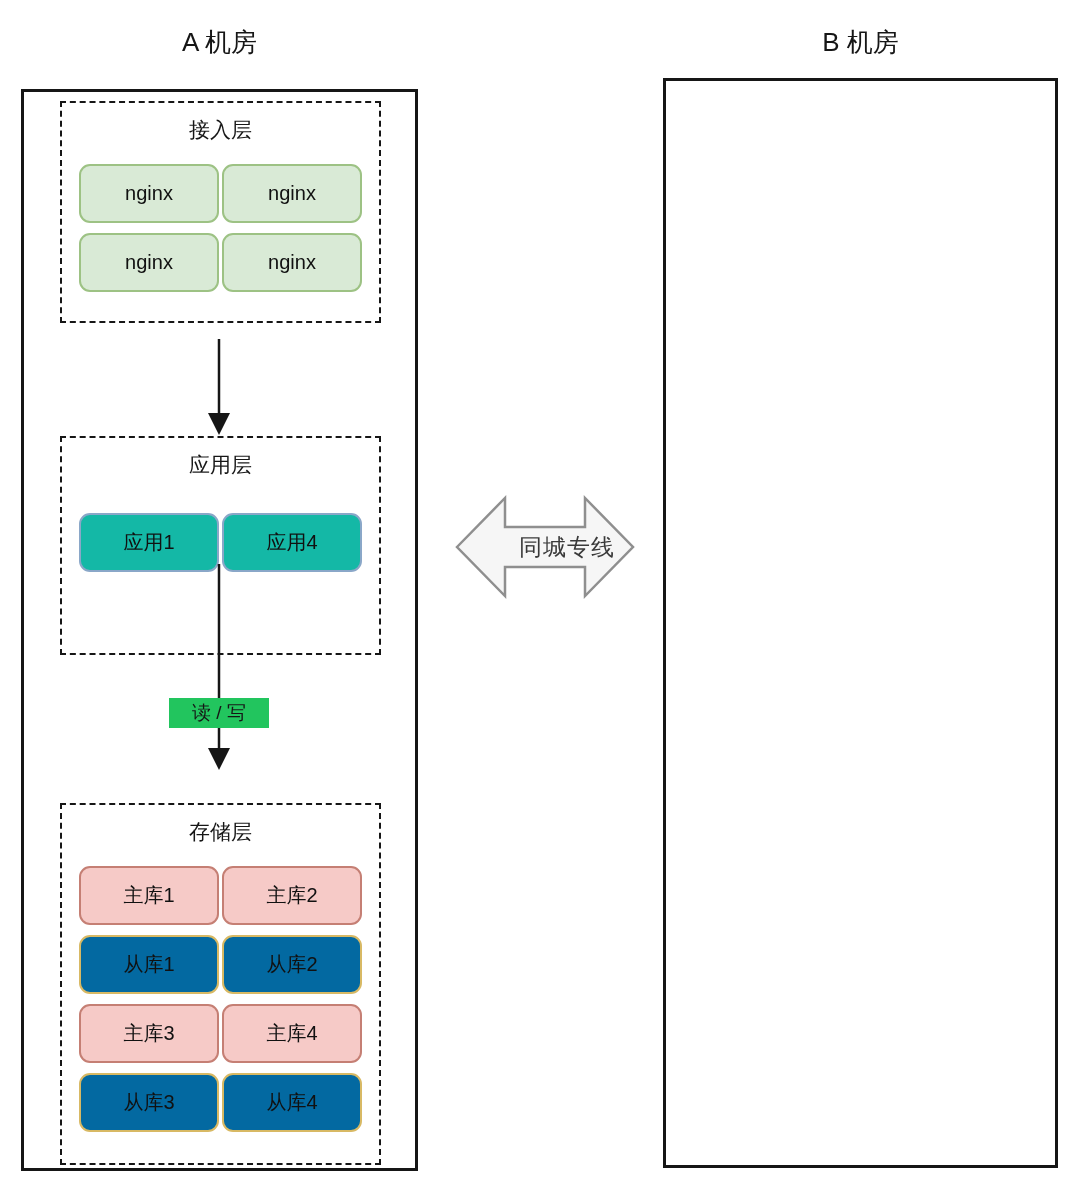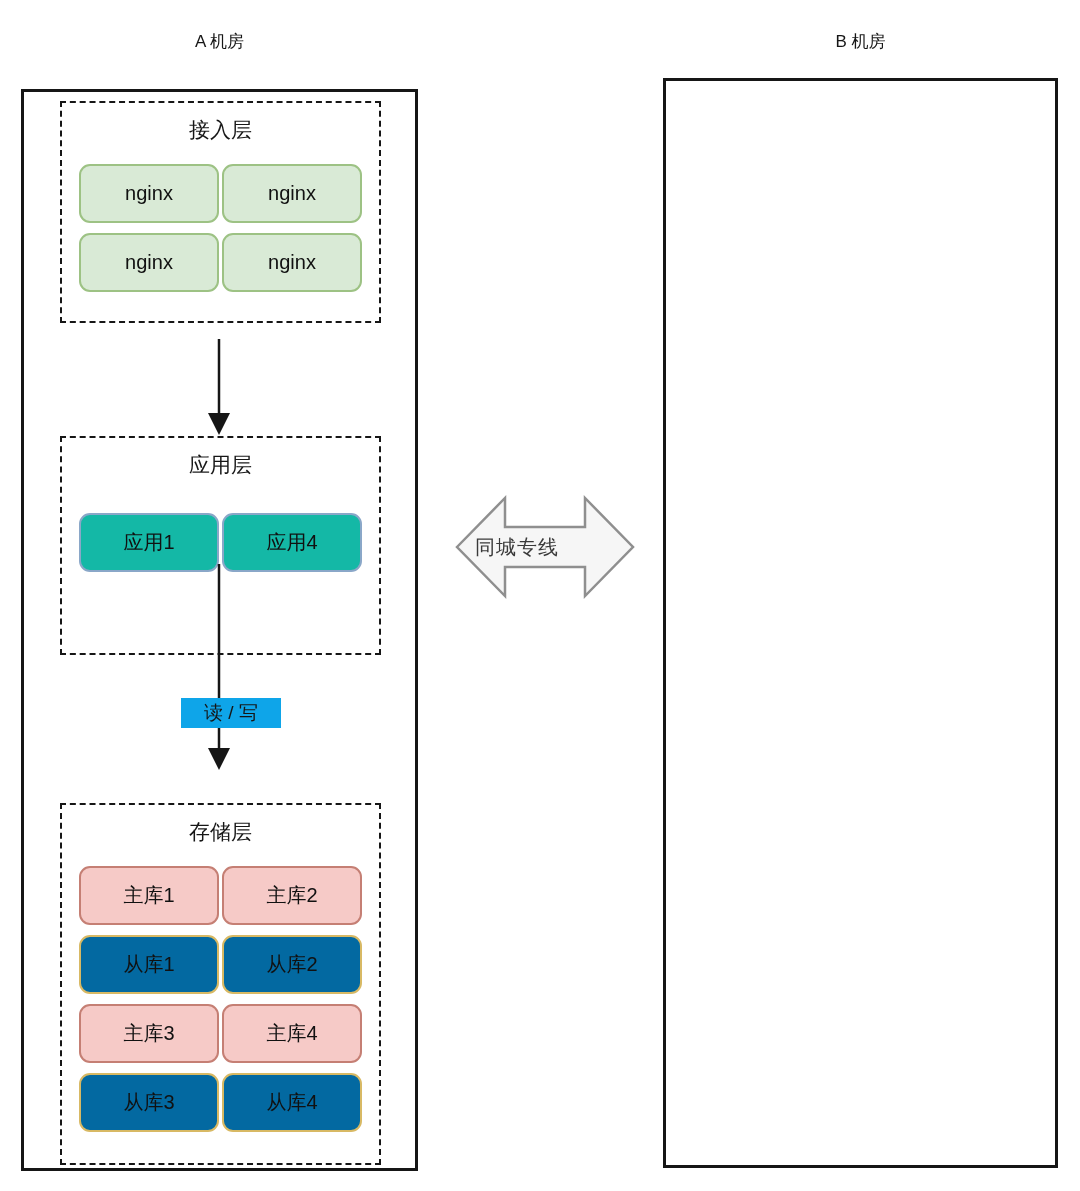--- a/index.html
+++ b/index.html
@@ -2,21 +2,21 @@
 <html><head>
 <meta charset="utf-8">
 <style>
   html,body{margin:0;padding:0;background:#ffffff;}
   .canvas{
     position:relative;width:1080px;height:1191px;background:#ffffff;overflow:hidden;
     font-family:"Liberation Sans","DejaVu Sans",sans-serif;color:#1c1c1c;
   }
   .dc-title{
     position:absolute;top:28px;height:28px;line-height:28px;
-    text-align:center;font-size:17px;font-weight:500;color:#161616;
+    text-align:center;font-size:26px;font-weight:500;color:#161616;
   }
   .dc-title.a{left:21px;width:397px;}
   .dc-title.b{left:663px;width:395px;}
   .dc-box{position:absolute;border:3px solid #161616;background:#ffffff;box-sizing:border-box;}
   .dc-box.a{left:21px;top:89px;width:397px;height:1082px;}
   .dc-box.b{left:663px;top:78px;width:395px;height:1090px;}
   .layer{
     position:absolute;border:2.5px dashed #161616;box-sizing:border-box;
     padding-top:14px;
   }
@@ -38,27 +38,27 @@
     display:flex;align-items:center;justify-content:center;
     font-size:20px;font-weight:500;color:#111111;
     border:2px solid transparent;
   }
   .node.green{background:#d9ead6;border-color:#9dc284;}
   .node.blue{background:#14b8a6;border-color:#8aa7c8;margin-top:14px;}
   .node.red{background:#f6cac7;border-color:#c57f74;text-align:center;}
   .node.yellow{background:#0369a1;border-color:#d8b964;text-align:right;}
   .arrow-overlay{position:absolute;left:0;top:0;width:1080px;height:1191px;pointer-events:none;}
   .rw-label{
-    position:absolute;left:181px;top:698px;width:100px;height:30px;line-height:30px;
+    position:absolute;left:169px;top:698px;width:100px;height:30px;line-height:30px;
     text-align:center;font-size:19px;font-weight:500;color:#161616;
-    background:#0ea5e9;
+    background:#22c55e;
   }
   .link-label{
     position:absolute;left:475px;top:533px;width:140px;height:28px;line-height:28px;
-    text-align:left;font-size:20px;font-weight:500;color:#3a3a3a;letter-spacing:1px;
+    text-align:right;font-size:23px;font-weight:500;color:#3a3a3a;letter-spacing:1px;
   }
 </style>
 </head>
 <body>
 
 <div class="canvas">
 
   <div class="dc-title a">A 机房</div>
   <div class="dc-title b">B 机房</div>
 

